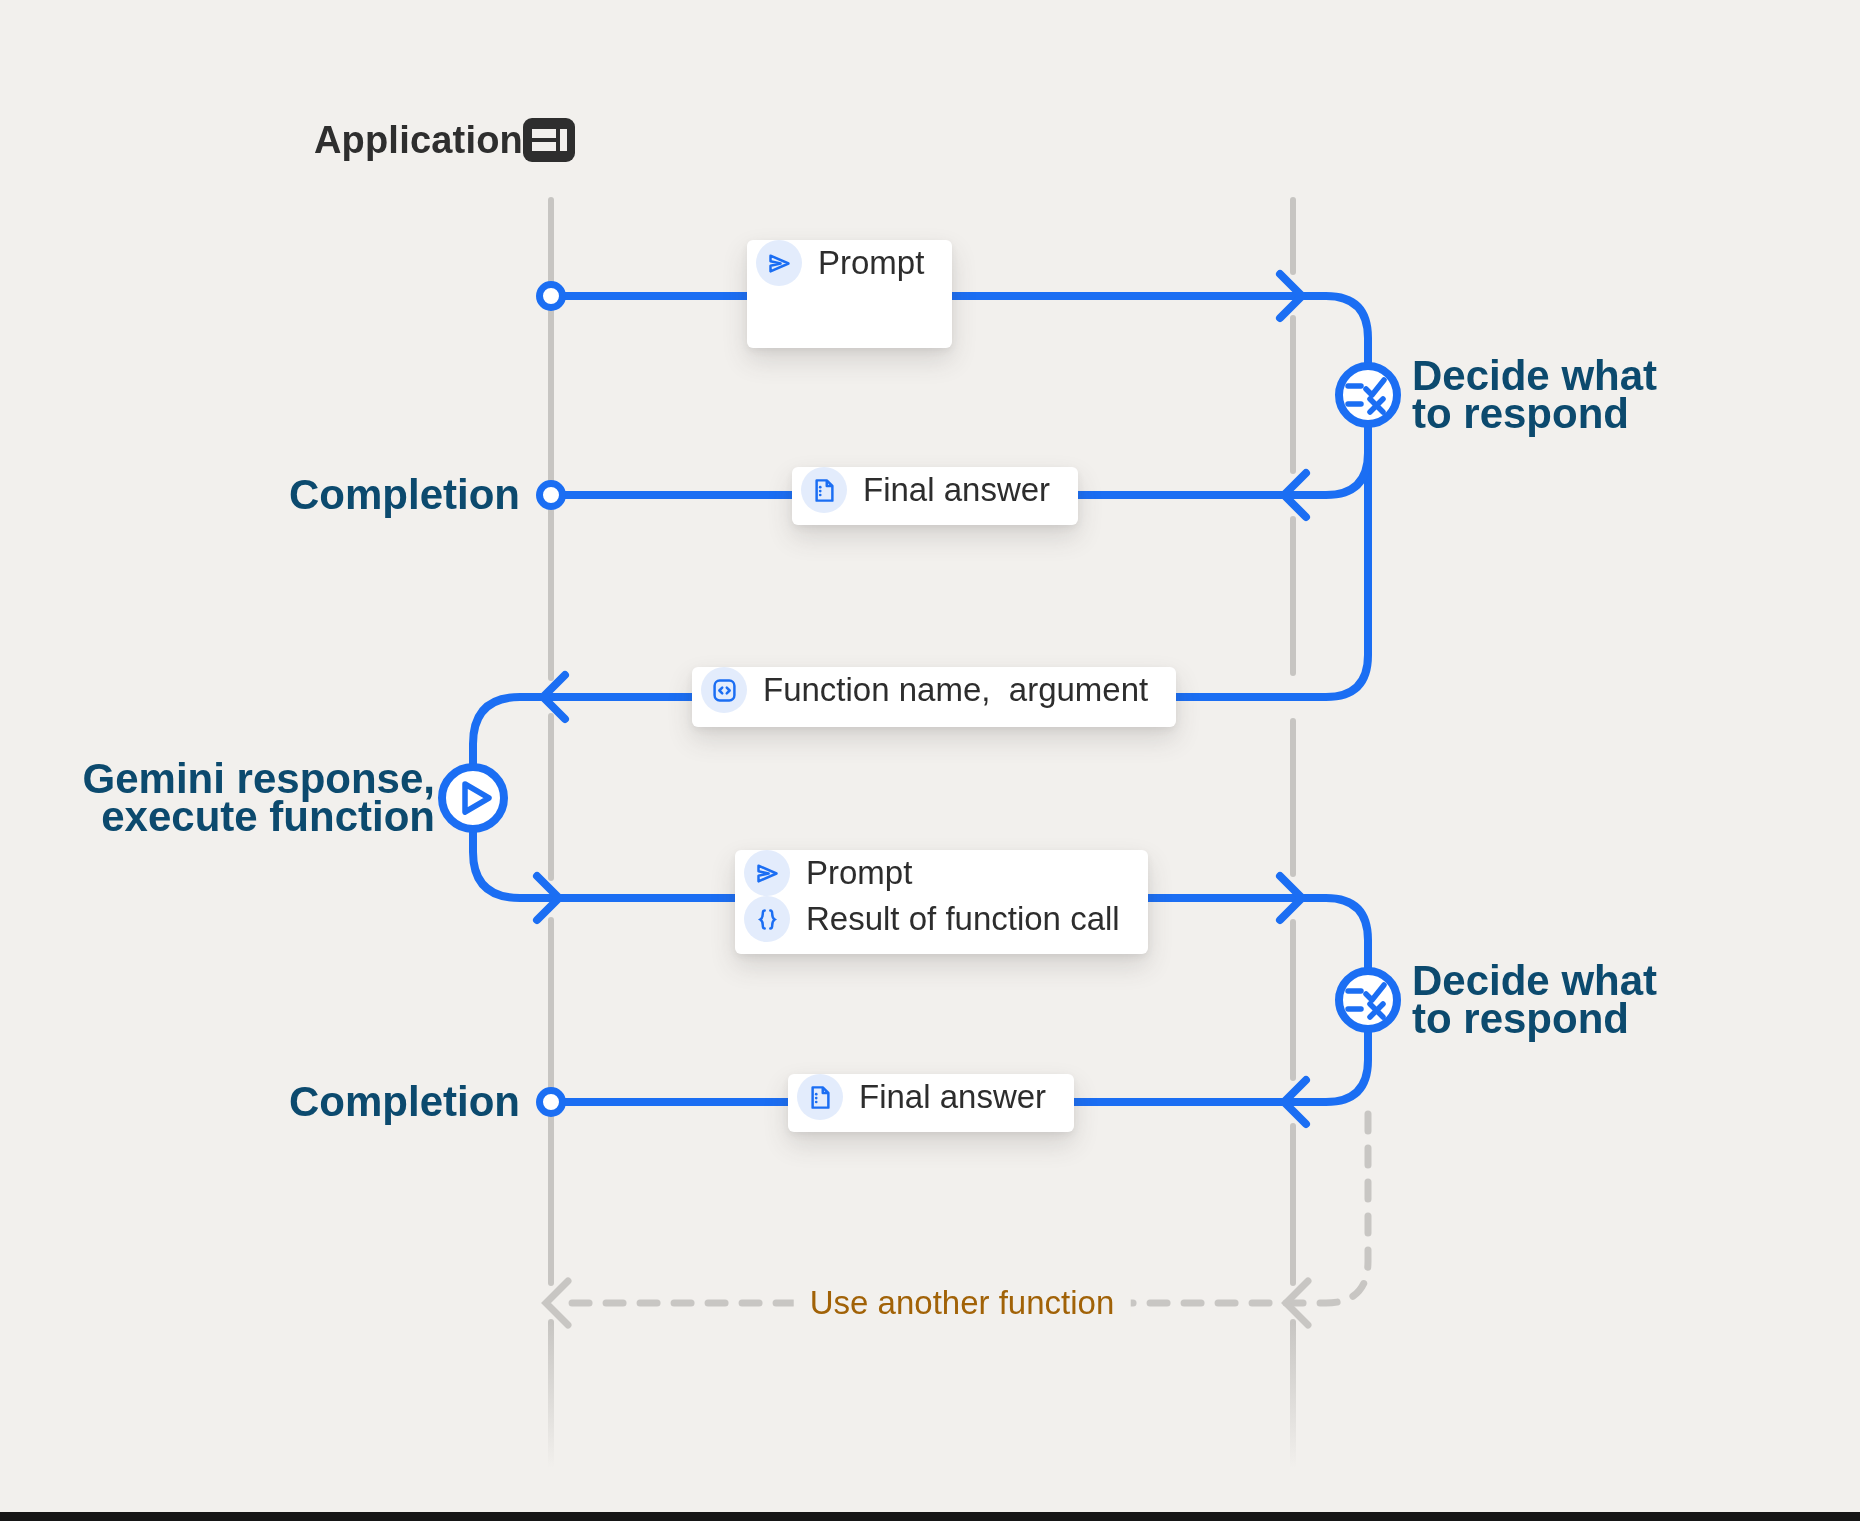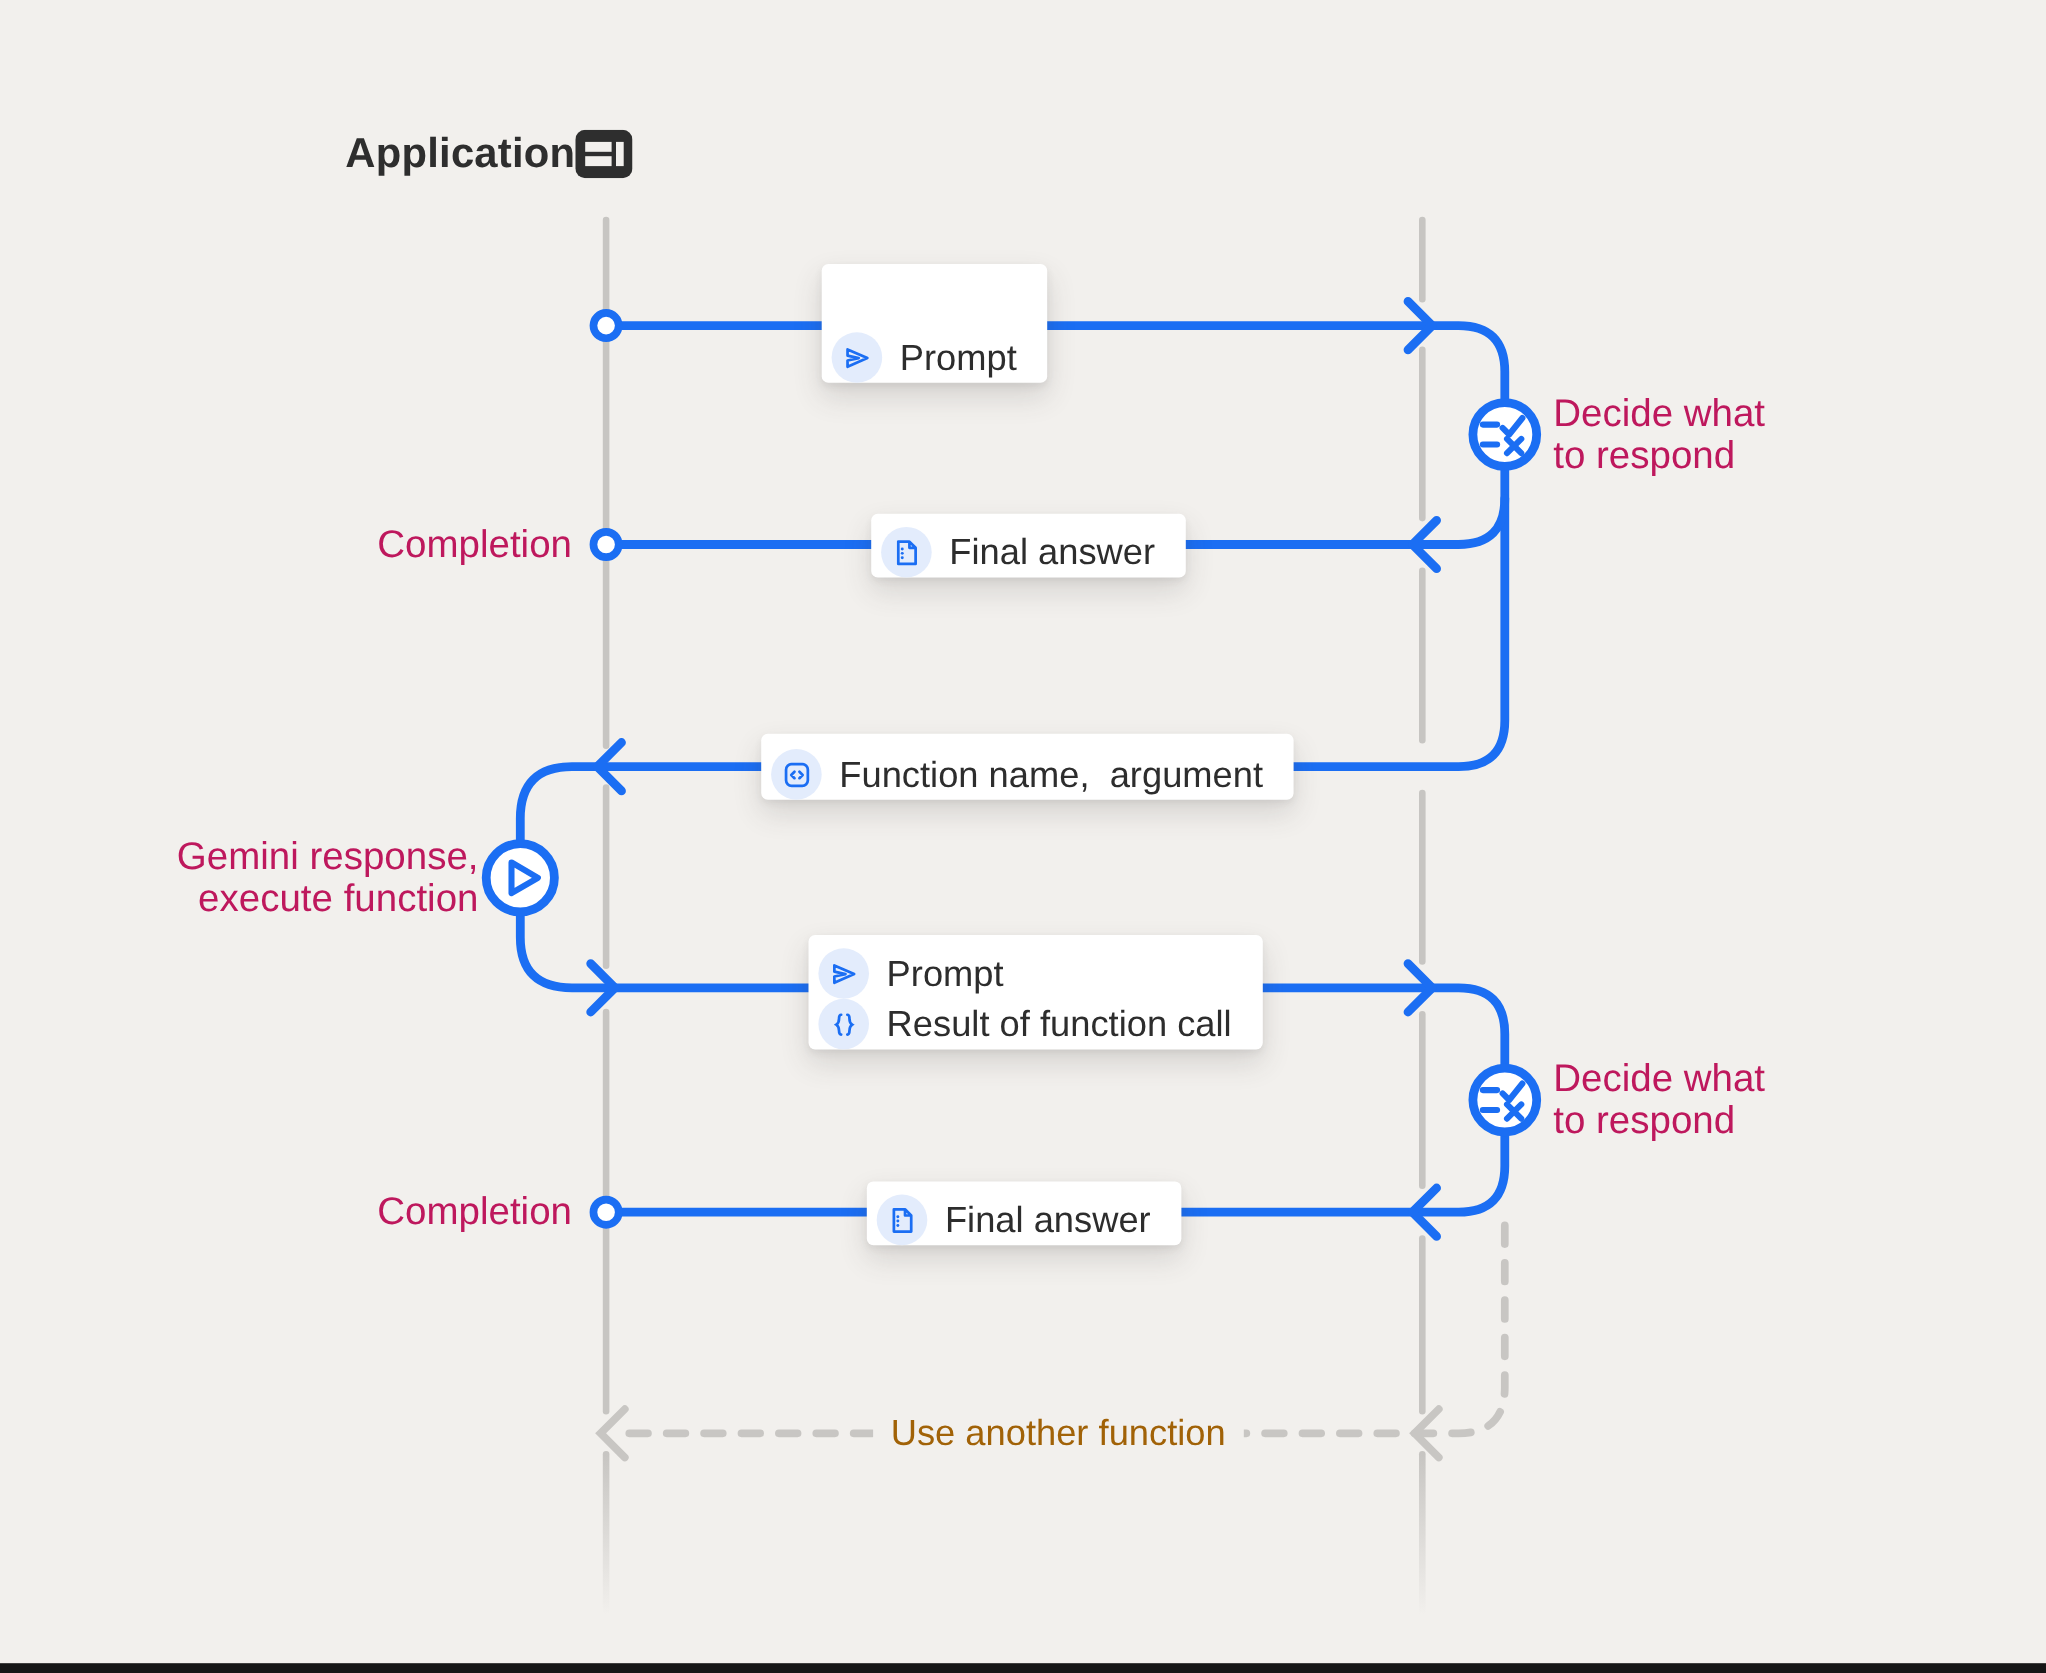--- a/index.html
+++ b/index.html
@@ -10,36 +10,36 @@
   }
   svg.layer{position:absolute;left:0;top:0;}
   
   .actor-header{position:absolute;display:flex;align-items:center;}
   .actor-header .actor-label{font-size:38px;font-weight:700;color:#2e2e2e;letter-spacing:.2px;}
   #app-header{left:0;top:112px;width:575px;justify-content:flex-end;height:56px;}
   #gemini-header{left:1262px;top:101px;height:74px;}
   
   .pill{
     position:absolute;background:#ffffff;border-radius:6px;
-    display:flex;flex-direction:column;justify-content:flex-end;
+    display:flex;flex-direction:column;justify-content:flex-start;
     padding:0 28px 0 9px;
     box-shadow:0 12px 26px rgba(70,65,60,.16),0 3px 7px rgba(70,65,60,.08);
   }
   .pill-row{display:flex;align-items:center;gap:16px;}
   .chip{width:46px;height:46px;border-radius:50%;background:#e3ecfc;
     display:flex;align-items:center;justify-content:center;flex:0 0 46px;}
   .chip svg{width:27px;height:27px;display:block;}
   .pill-label{font-size:33px;font-weight:500;color:#2d2d2d;white-space:pre;}
   #pill-prompt-1{left:747px;top:240px;height:108px;}
   #pill-final-1{left:792px;top:467px;height:58px;}
   #pill-funcname{left:692px;top:667px;height:60px;}
   #pill-prompt-2{left:735px;top:850px;height:104px;}
   #pill-final-2{left:788px;top:1074px;height:58px;}
   
-  .side-label{position:absolute;font-size:35px;font-weight:400;color:#be185d;
+  .side-label{position:absolute;font-size:42px;font-weight:700;color:#0c4a6e;
     line-height:38px;white-space:pre-line;}
   #completion-1{right:1340px;top:476px;text-align:right;}
   #completion-2{right:1340px;top:1083px;text-align:right;}
   #parse-label{right:1425px;top:760px;text-align:right;}
   #decide-1{left:1412px;top:357px;text-align:left;}
   #decide-2{left:1412px;top:962px;text-align:left;}
   #use-another{
     position:absolute;left:962px;top:1283px;transform:translateX(-50%);
     font-size:33px;font-weight:500;color:#a16207;line-height:40px;
     background:#f2f0ed;padding:0 16px;white-space:nowrap;

